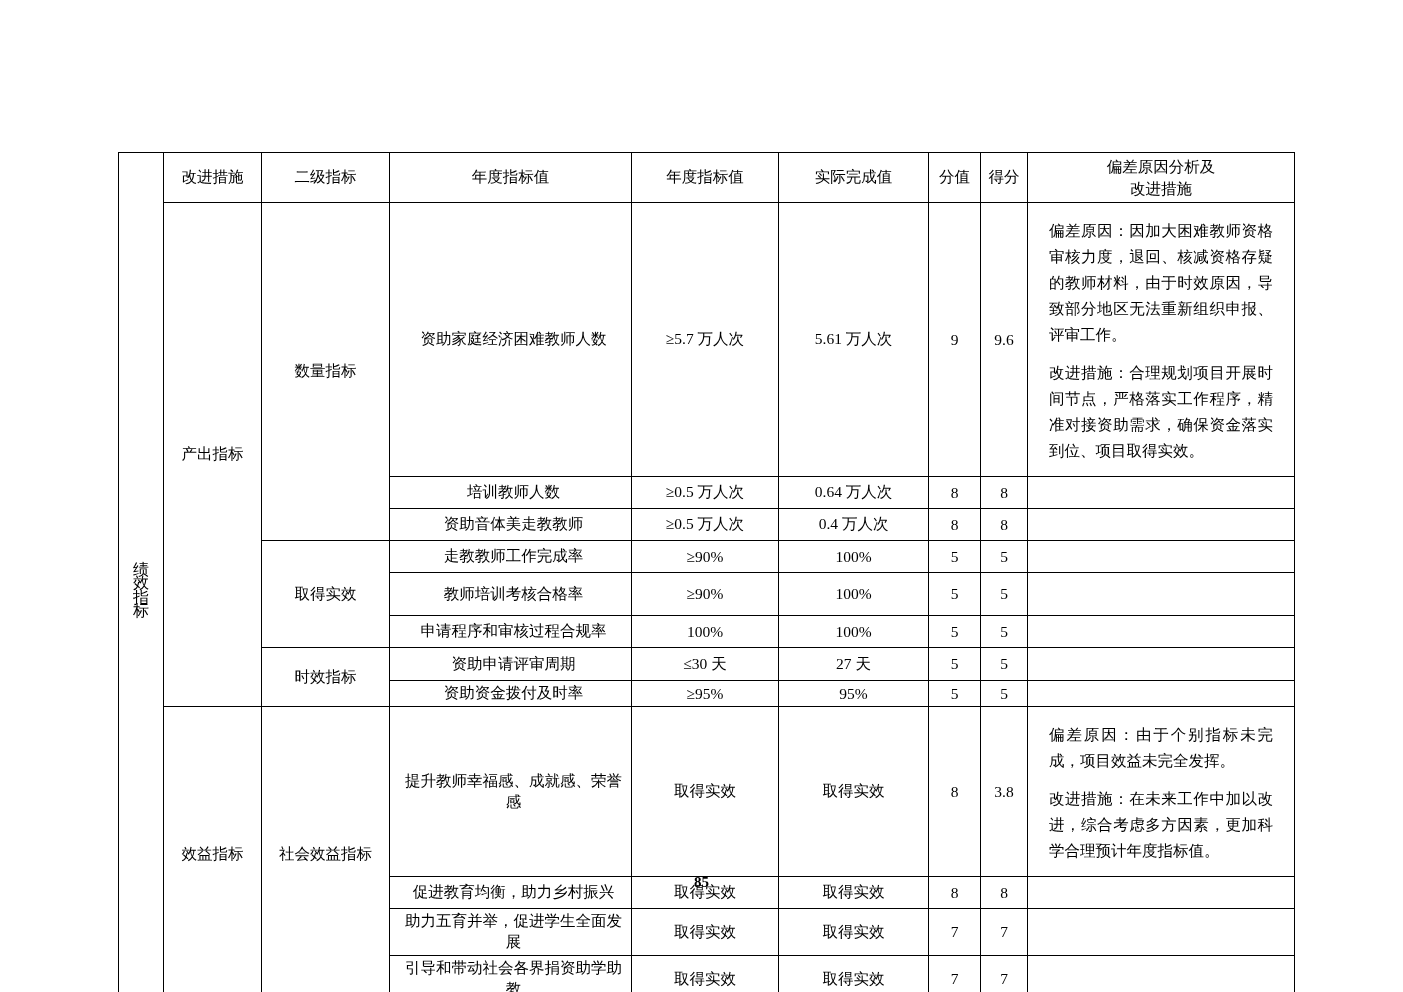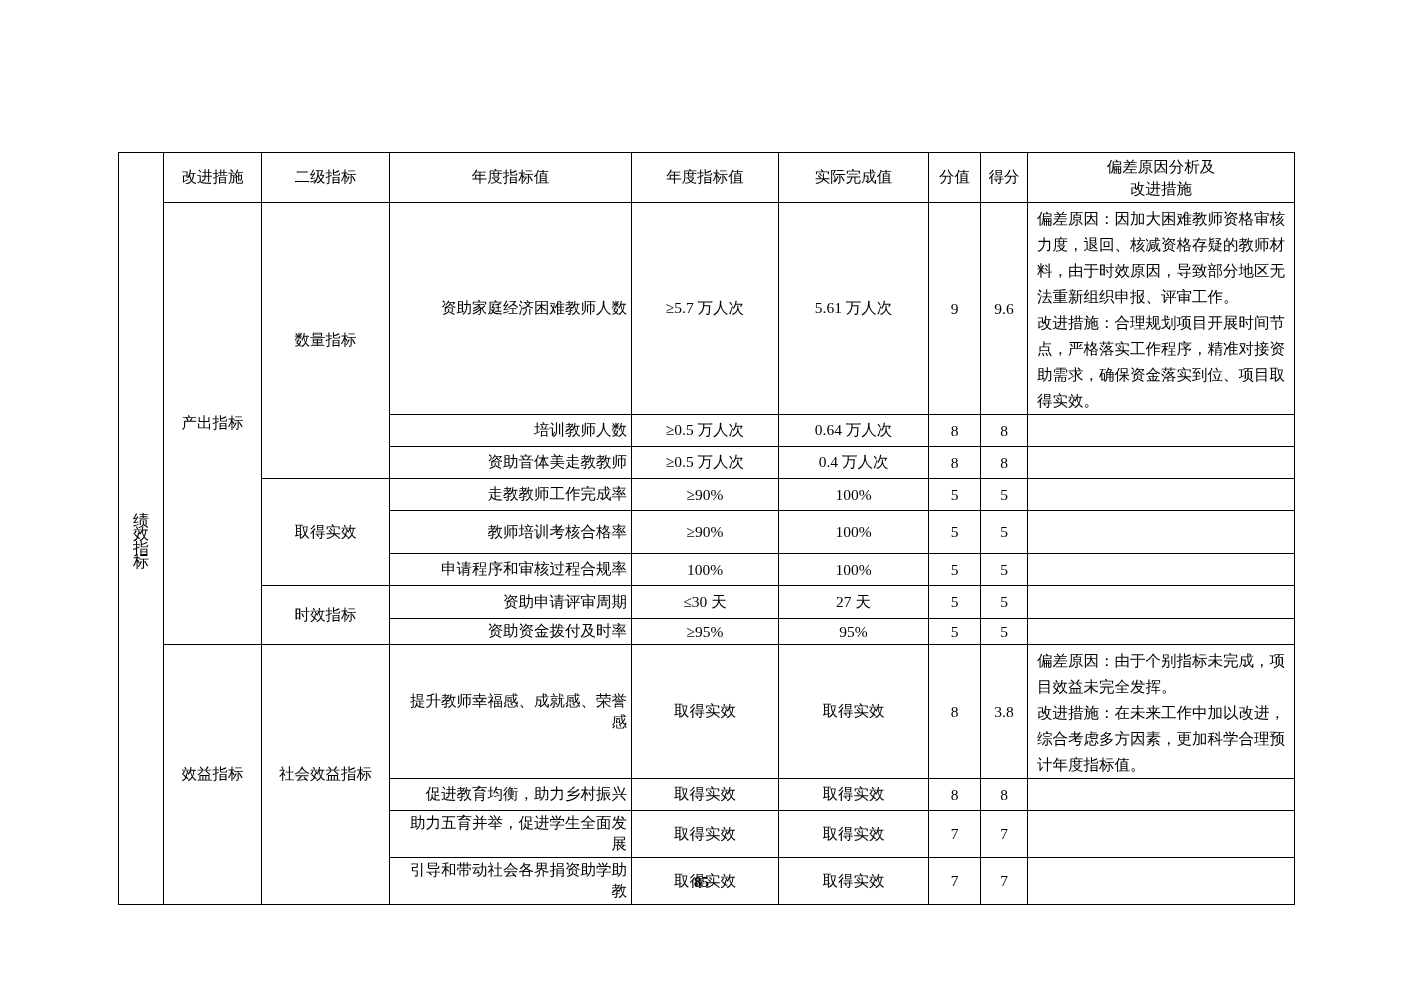--- a/index.html
+++ b/index.html
@@ -25,24 +25,24 @@
   td {
     border: 1px solid #000;
     font-size: 15.5px;
     text-align: center;
     vertical-align: middle;
     padding: 2px 4px;
     overflow: hidden;
   }
   td.hdr { font-size: 15.5px; }
   td.hdr .hline { line-height: 22px; }
-  td.ind { text-align: right; padding: 2px 4px 2px 10px; }
+  td.ind { text-align: center; padding: 2px 4px 2px 10px; }
   td.dev { text-align: left; vertical-align: top; padding: 3px 9px 0 9px; }
   td.dev p {
-    margin: 0;
+    margin: 12px;
     text-align: justify;
     line-height: 26px;
     font-size: 15.5px;
   }
   td.vcell { text-align: center; vertical-align: middle; }
   .vlabel {
     display: inline-block;
     writing-mode: vertical-rl;
     letter-spacing: 14px;
     font-size: 16px;

